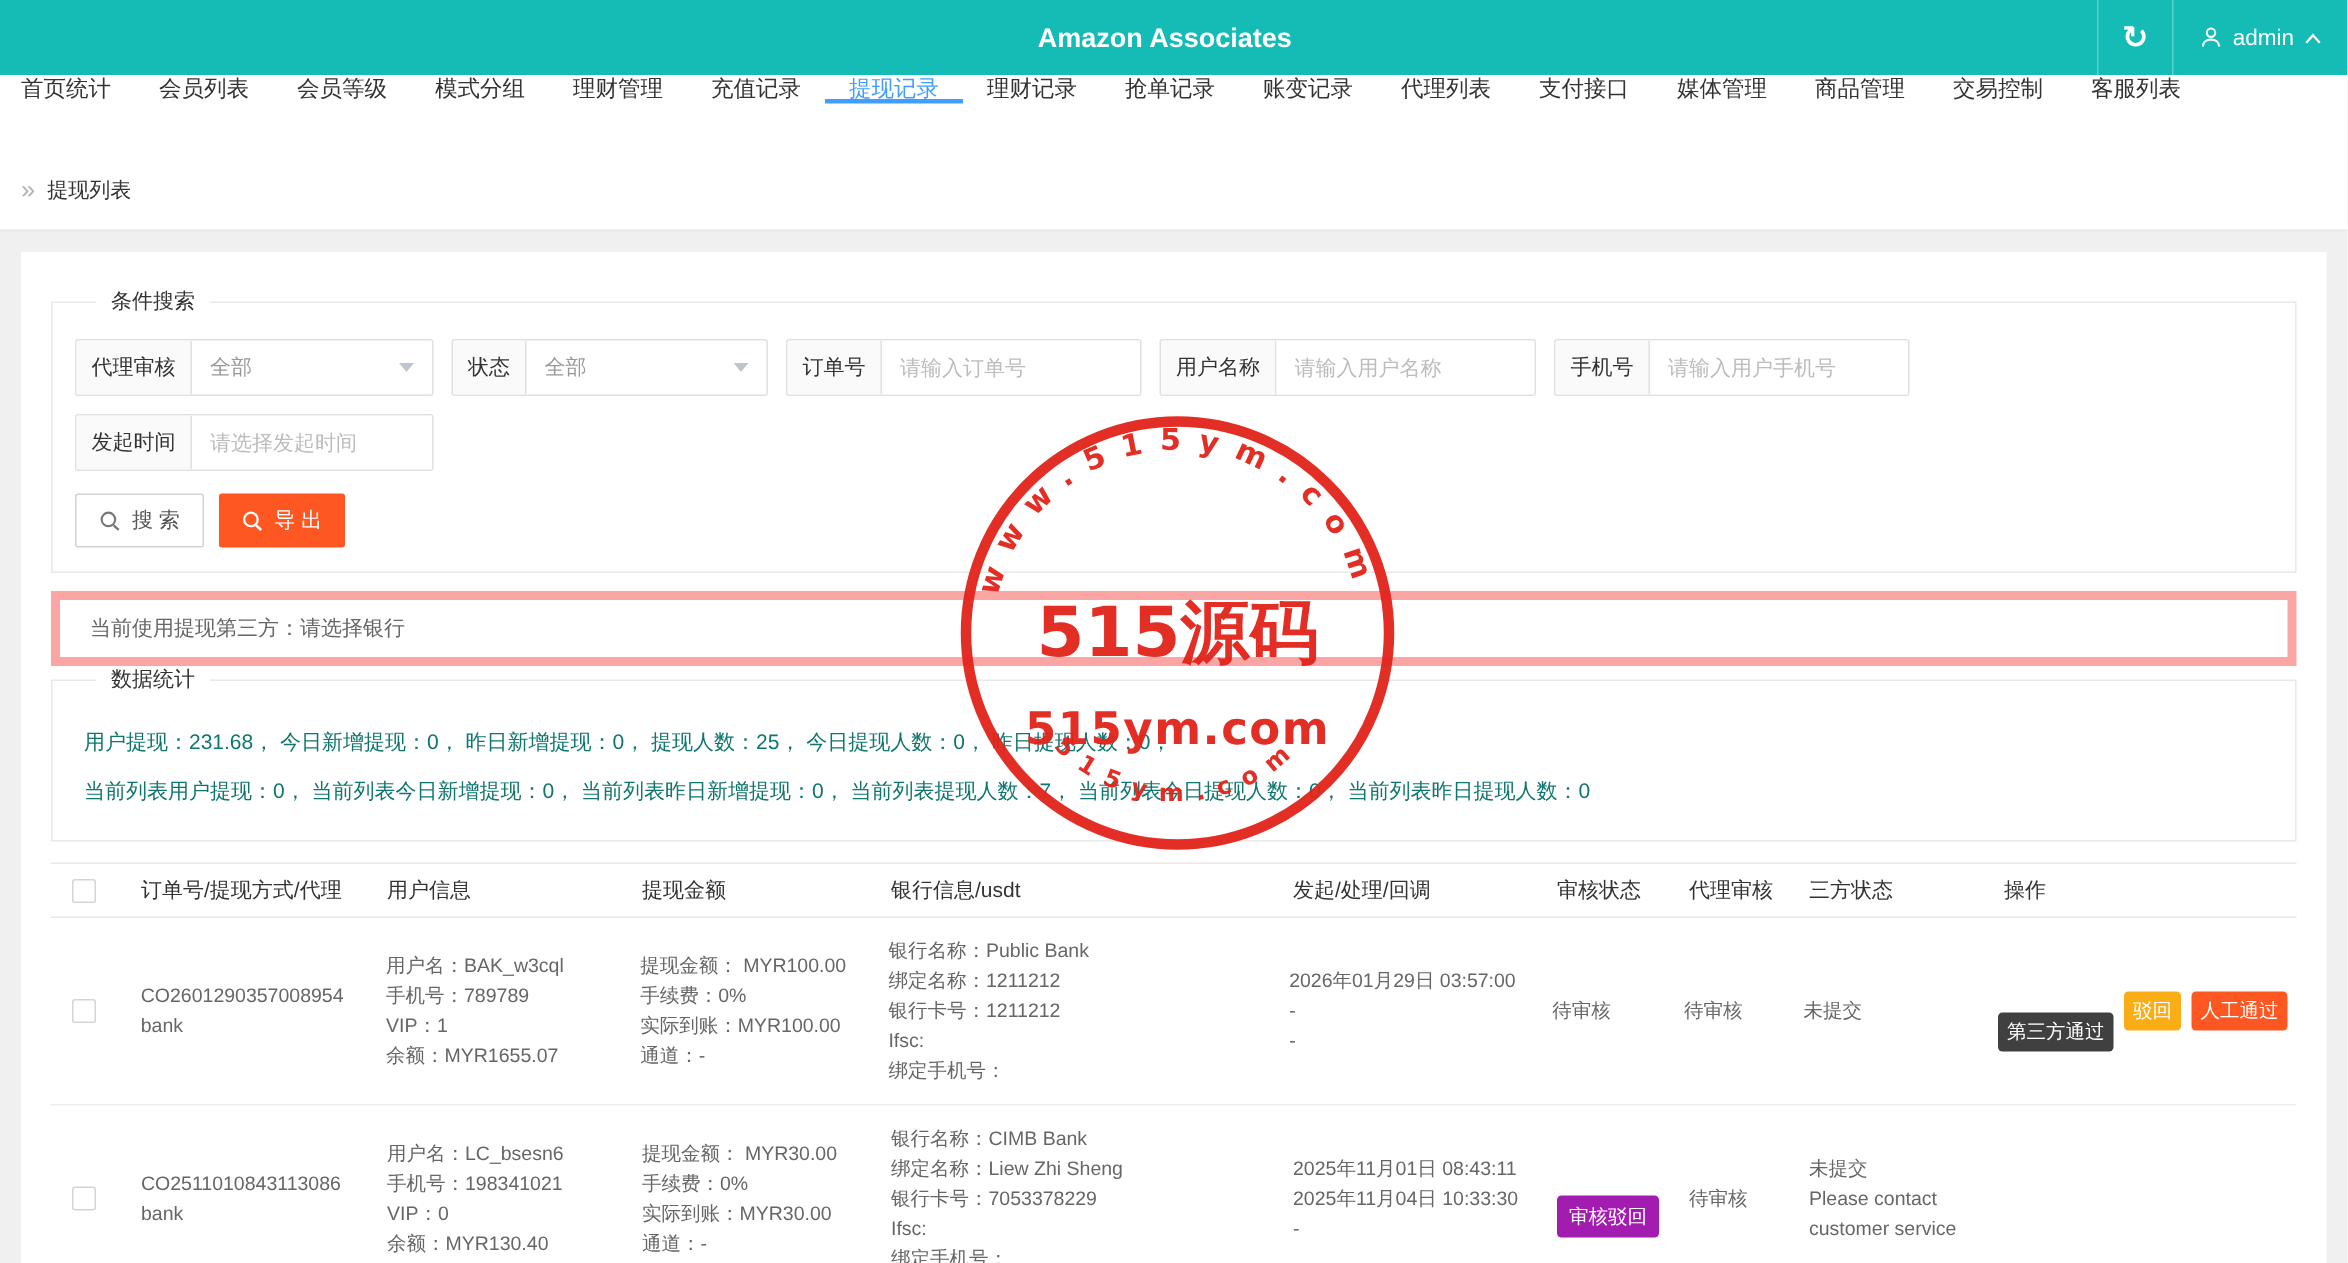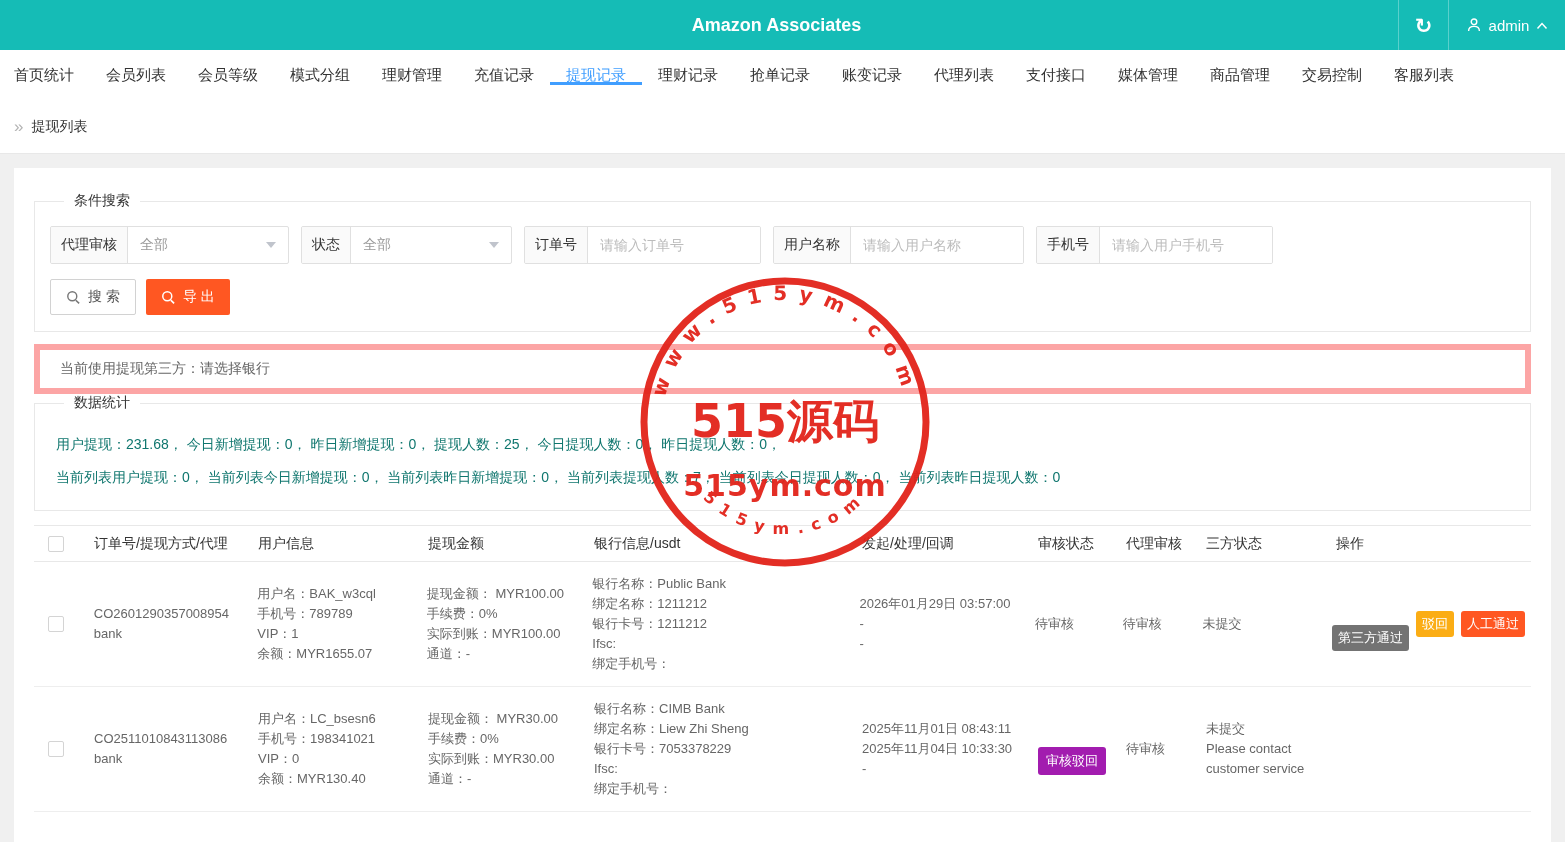--- a/index.html
+++ b/index.html
@@ -15,21 +15,21 @@
   
   .app-header { height:50px; background:#15bcb6; position:relative; display:flex; align-items:center; }
   .app-title { position:absolute; left:0; right:12px; text-align:center; color:#fff; font-size:18px; font-weight:bold; }
   .header-right { position:absolute; right:0; top:0; height:50px; display:flex; }
   .hdr-box { height:50px; display:flex; align-items:center; justify-content:center; border-left:1px solid rgba(255,255,255,.30); cursor:pointer; }
   .hdr-refresh { width:50px; }
   .hdr-admin { width:117px; gap:7px; color:#fff; font-size:15px; }
   .refresh-glyph { color:#fff; font-size:21px; font-weight:bold; line-height:1; }
 
   
-  .nav { height:50px; background:#fff; display:flex; align-items:center; }
+  .nav { height:50px; background:#fff; display:flex; align-items:flex-start; }
   .nav-tab { display:flex; align-items:center; padding:0 16px; font-size:15px; color:#333; cursor:pointer; position:relative; white-space:nowrap; }
   .nav-tab:first-child { padding-left:14px; }
   .nav-tab.active { color:#409eff; }
   .nav-tab.active::after { content:''; position:absolute; left:0; right:0; bottom:0; height:3px; background:#409eff; }
 
   
   .breadcrumb { height:54px; background:#fff; border-bottom:1px solid #e8e8e8; display:flex; align-items:center; padding:0 14px; font-size:14px; color:#333; }
   .bc-arrows { color:#b3b3b3; font-size:17px; margin-right:8px; line-height:1; }
 
   
@@ -71,21 +71,21 @@
   .c-time  { width:176px; padding-left:10px; }
   .c-audit { width:90px;  padding-left:10px; }
   .c-agent { width:80px;  padding-left:8px; }
   .c-third { width:130px; padding-left:8px; }
   .c-action{ flex:1; padding-left:8px; display:flex; align-items:center; gap:7px; }
 
   .cb { width:16px; height:16px; border:1px solid #d4d4d4; border-radius:2px; background:#fff; display:inline-block; cursor:pointer; }
 
   .badge-orange { background:#a21caf; color:#fff; padding:4px 8px; border-radius:3px; font-size:13px; display:inline-block;margin-top:24px; }
   .abtn { height:26px; padding:0 6px; border:none; border-radius:3px; color:#fff; font-size:13px; cursor:pointer; white-space:nowrap; }
-  .abtn-teal   { background:#737373;margin-top:28px; }
+  .abtn-teal   { background:#404040;margin-top:28px; }
   .abtn-amber  { background:#fbad15; }
   .abtn-orange { background:#ff5722;text-align:center; }
 
   
   .stamp { position:absolute; left:635px; top:272px; width:300px; height:300px; pointer-events:none; z-index:50; opacity:.95; }
   .stamp text { fill:#e2231a; font-weight:bold; font-family:"DejaVu Sans",sans-serif; }
   .st-arc  { font-size:20px; letter-spacing:11px; }
   .st-arcb { font-size:16px; letter-spacing:9px; }
   .st-center { font-size:46px; }
   .st-mid { font-size:30px; letter-spacing:1px; }
@@ -169,20 +169,24 @@
         <div class="fg">
           <div class="fg-label">用户名称</div>
           <input placeholder="请输入用户名称" style="">
         </div>
 
         <div class="fg">
           <div class="fg-label">手机号</div>
           <input placeholder="请输入用户手机号" style="">
         </div>
 
+        <div class="fg">
+          <div class="fg-label">发起时间</div>
+          <input class="w-date" placeholder="请选择发起时间" style="">
+        </div>
 
       </div>
 
       <div class="btn-row">
         <button class="btn-search">
           <svg class="icon-svg" width="15" height="15" viewBox="0 0 16 16">
             <circle cx="6.7" cy="6.7" r="4.8" fill="none" stroke="#777" stroke-width="1.5"></circle>
             <line x1="10.4" y1="10.9" x2="14" y2="14.2" stroke="#777" stroke-width="1.7"></line>
           </svg>
           <span>搜 索</span>

